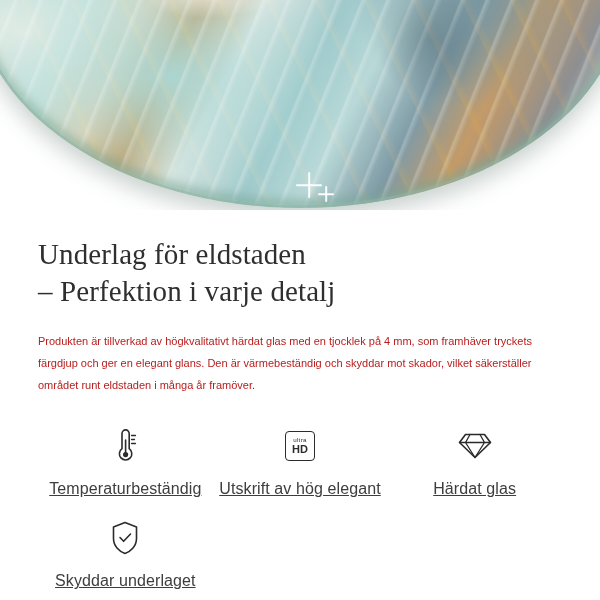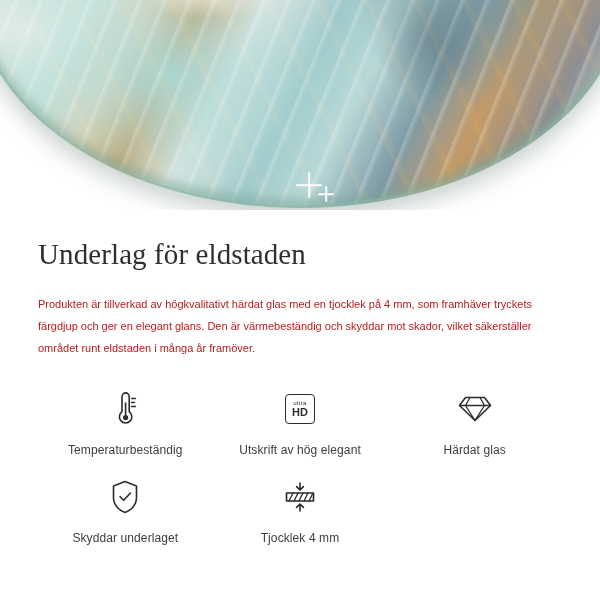--- a/index.html
+++ b/index.html
@@ -163,24 +163,25 @@
     gap: 12px;
   }
   .feature .icon {
     width: 44px;
     height: 44px;
     display: flex;
     align-items: center;
     justify-content: center;
   }
   .feature .caption {
-    font-size: 12px;
+    font-size: 16px;
     color: #3d3d3d;
     text-align: center;
     letter-spacing: .1px;
+    text-decoration: underline;
   }
 
   .icon svg { display: block; }
   .stroke { fill: none; stroke: #2b2b2b; stroke-width: 1.6; stroke-linecap: round; stroke-linejoin: round; }
   .stroke-thin { fill: none; stroke: #2b2b2b; stroke-width: 1.3; stroke-linecap: round; stroke-linejoin: round; }
 
   .ultrahd-box {
     width: 30px; height: 30px;
     border: 1.6px solid #2b2b2b;
     border-radius: 4px;
@@ -207,20 +208,21 @@
       <div class="disc-edge"></div>
     </div>
     <span class="sparkle s1"></span>
     <span class="sparkle s2"></span>
   </div>
 
   <div class="content">
 
     <h1 class="headline">
       <span>Underlag för eldstaden</span>
+      <span class="line2">– Perfektion i varje detalj</span>
     </h1>
 
     <p class="body-copy">Produkten är tillverkad av högkvalitativt härdat glas med en tjocklek på 4 mm, som framhäver tryckets färgdjup och ger en elegant glans. Den är värmebeständig och skyddar mot skador, vilket säkerställer området runt eldstaden i många år framöver.</p>
 
     <div class="features">
 
       <div class="feature">
         <span class="icon">
           <svg width="34" height="38" viewBox="0 0 34 38">
             <path class="stroke" d="M14 6.5a3.6 3.6 0 0 1 7.2 0v15.2a6.2 6.2 0 1 1-7.2 0z"></path>
@@ -256,27 +258,16 @@
         <span class="icon">
           <svg width="32" height="38" viewBox="0 0 32 38">
             <path class="stroke" d="M16 3.5 4.5 8v11.5C4.5 27 10 32.5 16 34.5 22 32.5 27.5 27 27.5 19.5V8z"></path>
             <path class="stroke" d="m11 18.5 3.6 3.8L21.5 15"></path>
           </svg>
         </span>
         <span class="caption">Skyddar underlaget</span>
       </div>
 
 
-      <div class="feature">
-        <span class="icon">
-          <svg width="38" height="34" viewBox="0 0 38 34">
-            <path class="stroke" d="M19 3v6.5M15.6 6.6 19 10l3.4-3.4"></path>
-            <path class="stroke" d="M19 31v-6.5M15.6 27.4 19 24l3.4 3.4"></path>
-            <rect class="stroke" x="5.5" y="13" width="27" height="8"></rect>
-            <path class="stroke-thin" d="M8 21l4-8M13 21l4-8M18 21l4-8M23 21l4-8M28 21l3.5-7"></path>
-          </svg>
-        </span>
-        <span class="caption">Tjocklek 4 mm</span>
-      </div>
 
     </div>
   </div>
 </div>
 
 </body></html>

